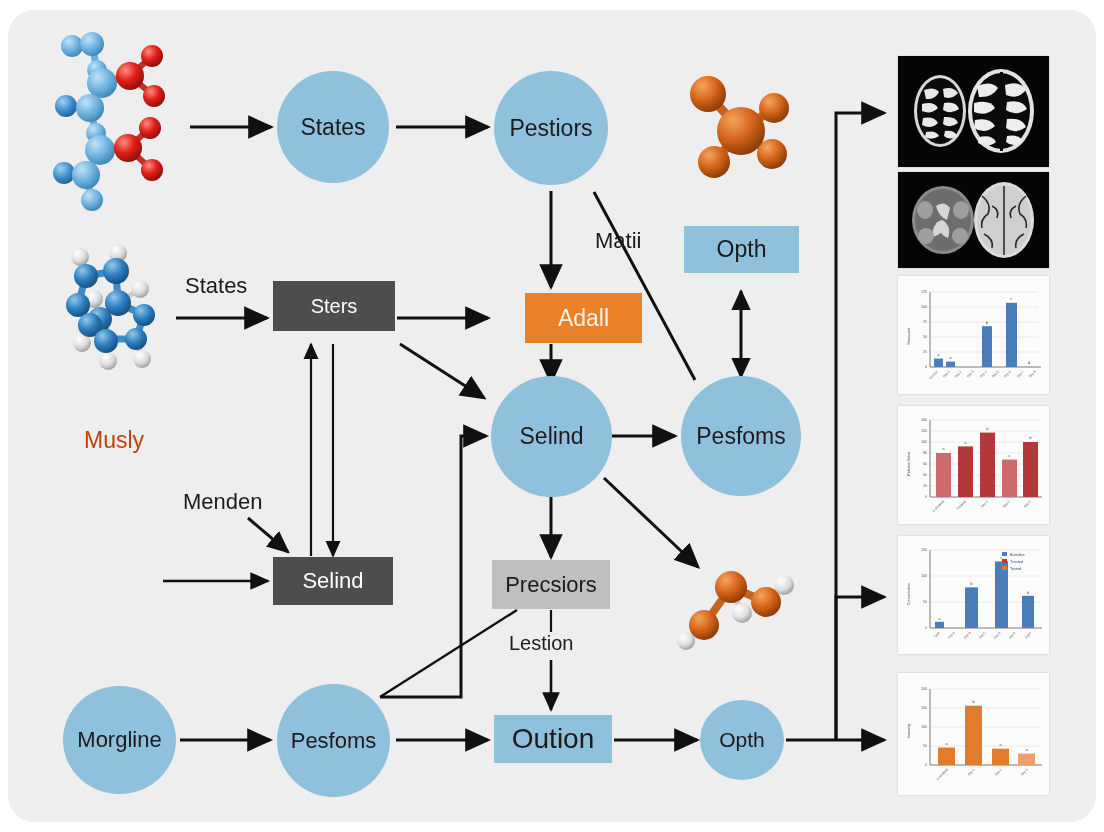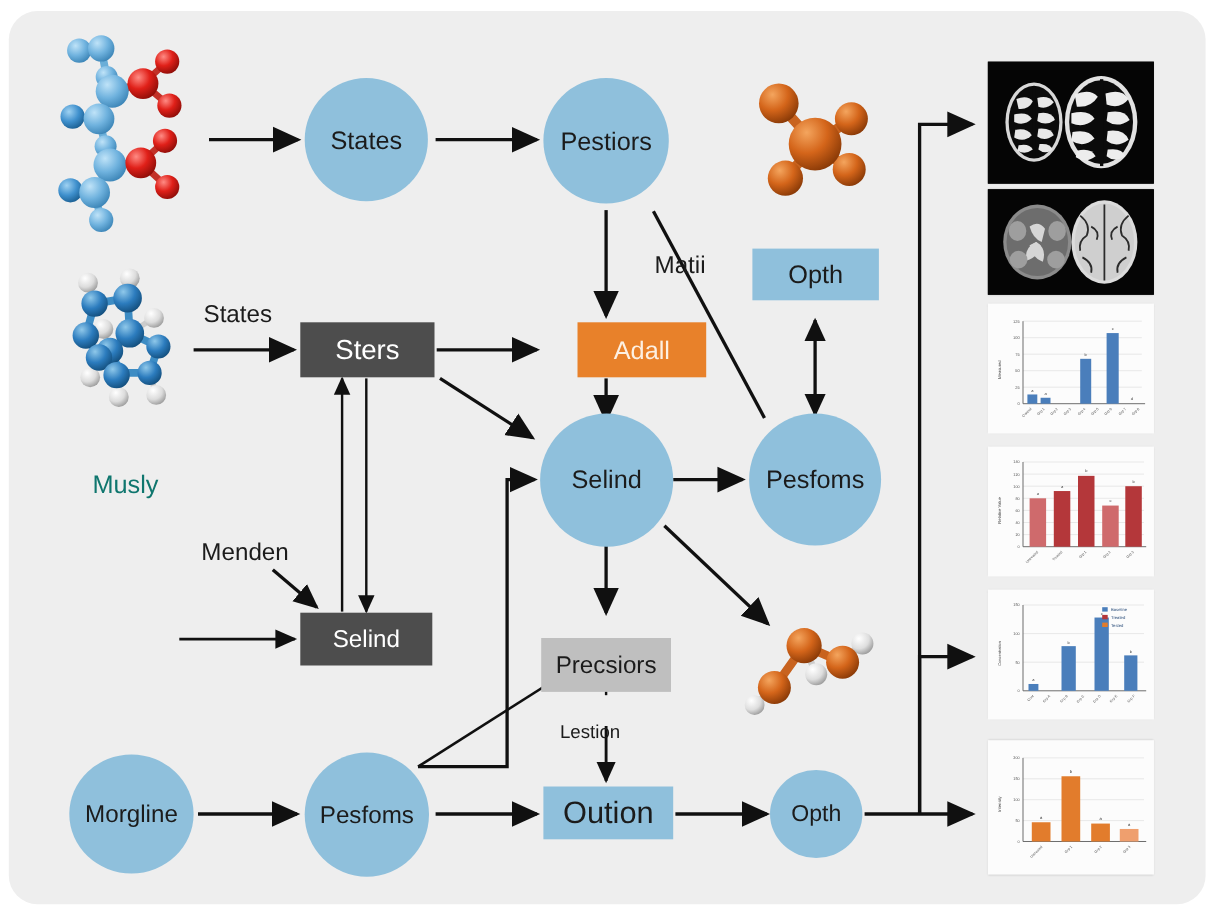--- a/index.html
+++ b/index.html
@@ -13,21 +13,21 @@
   .node{position:absolute;display:flex;align-items:center;justify-content:center;
         text-align:center;line-height:1.05;color:#1b1b1b;}
   .circ{border-radius:50%;}
   .blue{background:#8fc0dc;}
   .dark{background:#4d4d4d;color:#ffffff;}
   .orange{background:#e8812a;color:#fdf0e2;margin-left:32px;}
   .grey{background:#bfbfbf;color:#1b1b1b;}
   .lblue{background:#8fc0dc;color:#1b1b1b;}
 
   .edgelabel{position:absolute;color:#1b1b1b;white-space:nowrap;}
-  .freetext{position:absolute;color:#0f766e;white-space:nowrap;}
+  .freetext{position:absolute;color:#c2410c;white-space:nowrap;}
 
   
   .rpanel{position:absolute;background:#ffffff;box-shadow:0 0 2px rgba(0,0,0,.18);}
   .brainpanel{background:#000000;}
   .chartpanel{background:#fbfbfb;}
 
   .wm{position:absolute;right:24px;bottom:20px;font-size:24px;color:#e6e6e6;
       letter-spacing:3px;font-weight:700;}
 </style>
 </head>
@@ -271,21 +271,21 @@
   </svg>
 
   <div class="node circ blue" style="left:277px;top:71px;width:112px;height:112px;font-size:23px;">
     <span>States</span>
   </div>
 
   <div class="node circ blue" style="left:494px;top:71px;width:114px;height:114px;font-size:23px;">
     <span>Pestiors</span>
   </div>
 
-  <div class="node dark" style="left:273px;top:293px;width:122px;height:50px;font-size:25px;">
+  <div class="node dark" style="left:273px;top:281px;width:122px;height:50px;font-size:20px;">
     <span>Sters</span>
   </div>
 
   <div class="node orange" style="left:493px;top:293px;width:117px;height:50px;font-size:23px;">
     <span>Adall</span>
   </div>
 
   <div class="node lblue" style="left:684px;top:226px;width:115px;height:47px;font-size:23px;">
     <span>Opth</span>
   </div>
@@ -296,21 +296,21 @@
 
   <div class="node circ blue" style="left:681px;top:376px;width:120px;height:120px;font-size:23px;">
     <span>Pesfoms</span>
   </div>
 
 
   <div class="node dark" style="left:273px;top:557px;width:120px;height:48px;font-size:22px;">
     <span>Selind</span>
   </div>
 
-  <div class="node grey" style="left:492px;top:580px;width:118px;height:49px;font-size:22px;">
+  <div class="node grey" style="left:492px;top:560px;width:118px;height:49px;font-size:22px;">
     <span>Precsiors</span>
   </div>
 
   <div class="node circ blue" style="left:63px;top:686px;width:113px;height:108px;font-size:22px;">
     <span>Morgline</span>
   </div>
 
   <div class="node circ blue" style="left:277px;top:684px;width:113px;height:113px;font-size:22px;">
     <span>Pesfoms</span>
   </div>
@@ -319,21 +319,21 @@
     <span>Oution</span>
   </div>
 
   <div class="node circ blue" style="left:700px;top:700px;width:84px;height:80px;font-size:21px;">
     <span>Opth</span>
   </div>
 
   <div class="edgelabel" style="left:185px;top:273px;font-size:22px;">States</div>
   <div class="edgelabel" style="left:595px;top:228px;font-size:22px;">Matii</div>
   <div class="edgelabel" style="left:183px;top:489px;font-size:22px;">Menden</div>
-  <div class="edgelabel" style="left:509px;top:656px;font-size:17px;">Lestion</div>
+  <div class="edgelabel" style="left:509px;top:632px;font-size:20px;">Lestion</div>
   <div class="freetext" style="left:84px;top:427px;font-size:23px;">Musly</div>
 
   <div class="rpanel brainpanel" style="left:898px;top:56px;width:151px;height:111px;">
     <svg width="151" height="111" viewBox="0 0 151 111">
       <rect width="151" height="111" fill="#050505"></rect>
       <defs>
         <radialGradient id="br1" cx="50%" cy="45%" r="60%">
           <stop offset="0%" stop-color="#f2f2f2"></stop>
             <stop offset="70%" stop-color="#cfcfcf"></stop>
           <stop offset="100%" stop-color="#6b6b6b"></stop>

